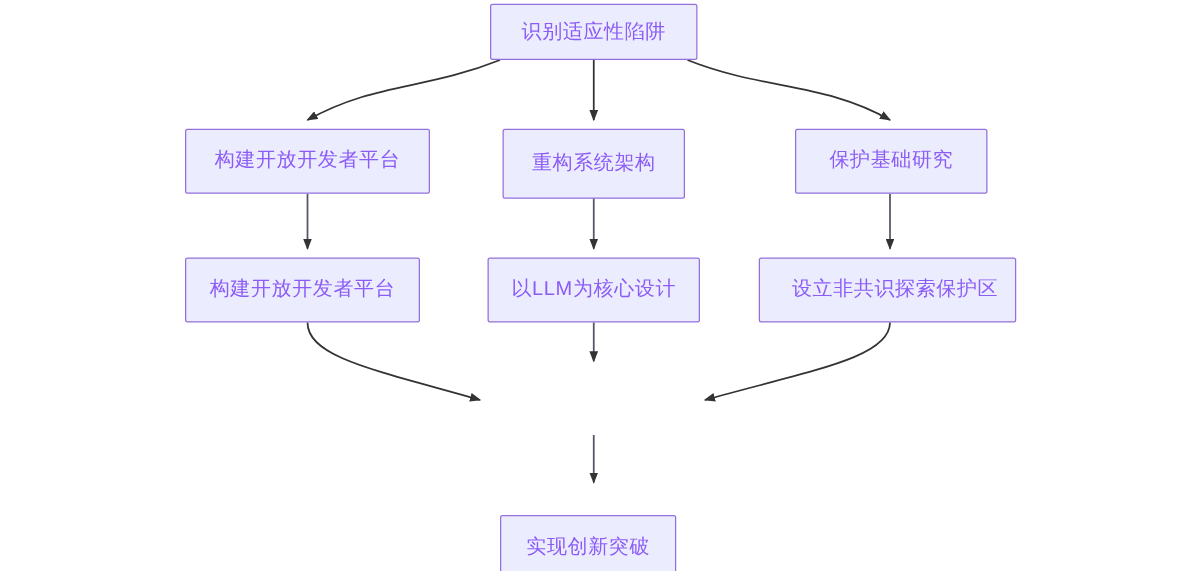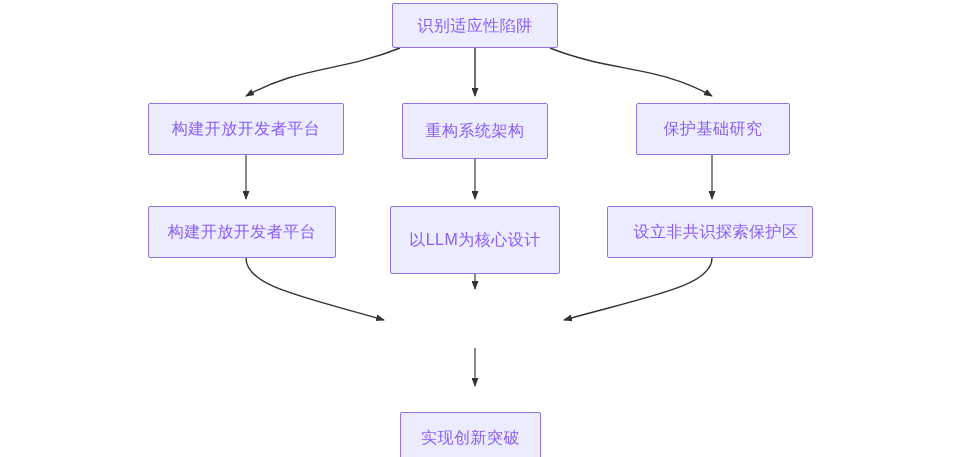--- a/index.html
+++ b/index.html
@@ -92,21 +92,21 @@
   </div>
 
   <div class="node" style="left:636px; top:103px; width:154px; height:52px;">
     <span class="node-label">保护基础研究</span>
   </div>
 
   <div class="node" style="left:148px; top:206px; width:188px; height:52px;">
     <span class="node-label">构建开放开发者平台</span>
   </div>
 
-  <div class="node" style="left:390px; top:206px; width:170px; height:68px;">
+  <div class="node" style="left:390px; top:206px; width:170px; height:52px;">
     <span class="node-label">以LLM为核心设计</span>
   </div>
 
   <div class="node" style="left:607px; top:206px; width:206px; height:52px;padding-left:12px;">
     <span class="node-label">设立非共识探索保护区</span>
   </div>
 
 
   <div class="node" style="left:400px; top:393px; width:141px; height:52px;margin-top:19px;">
     <span class="node-label">实现创新突破</span>

